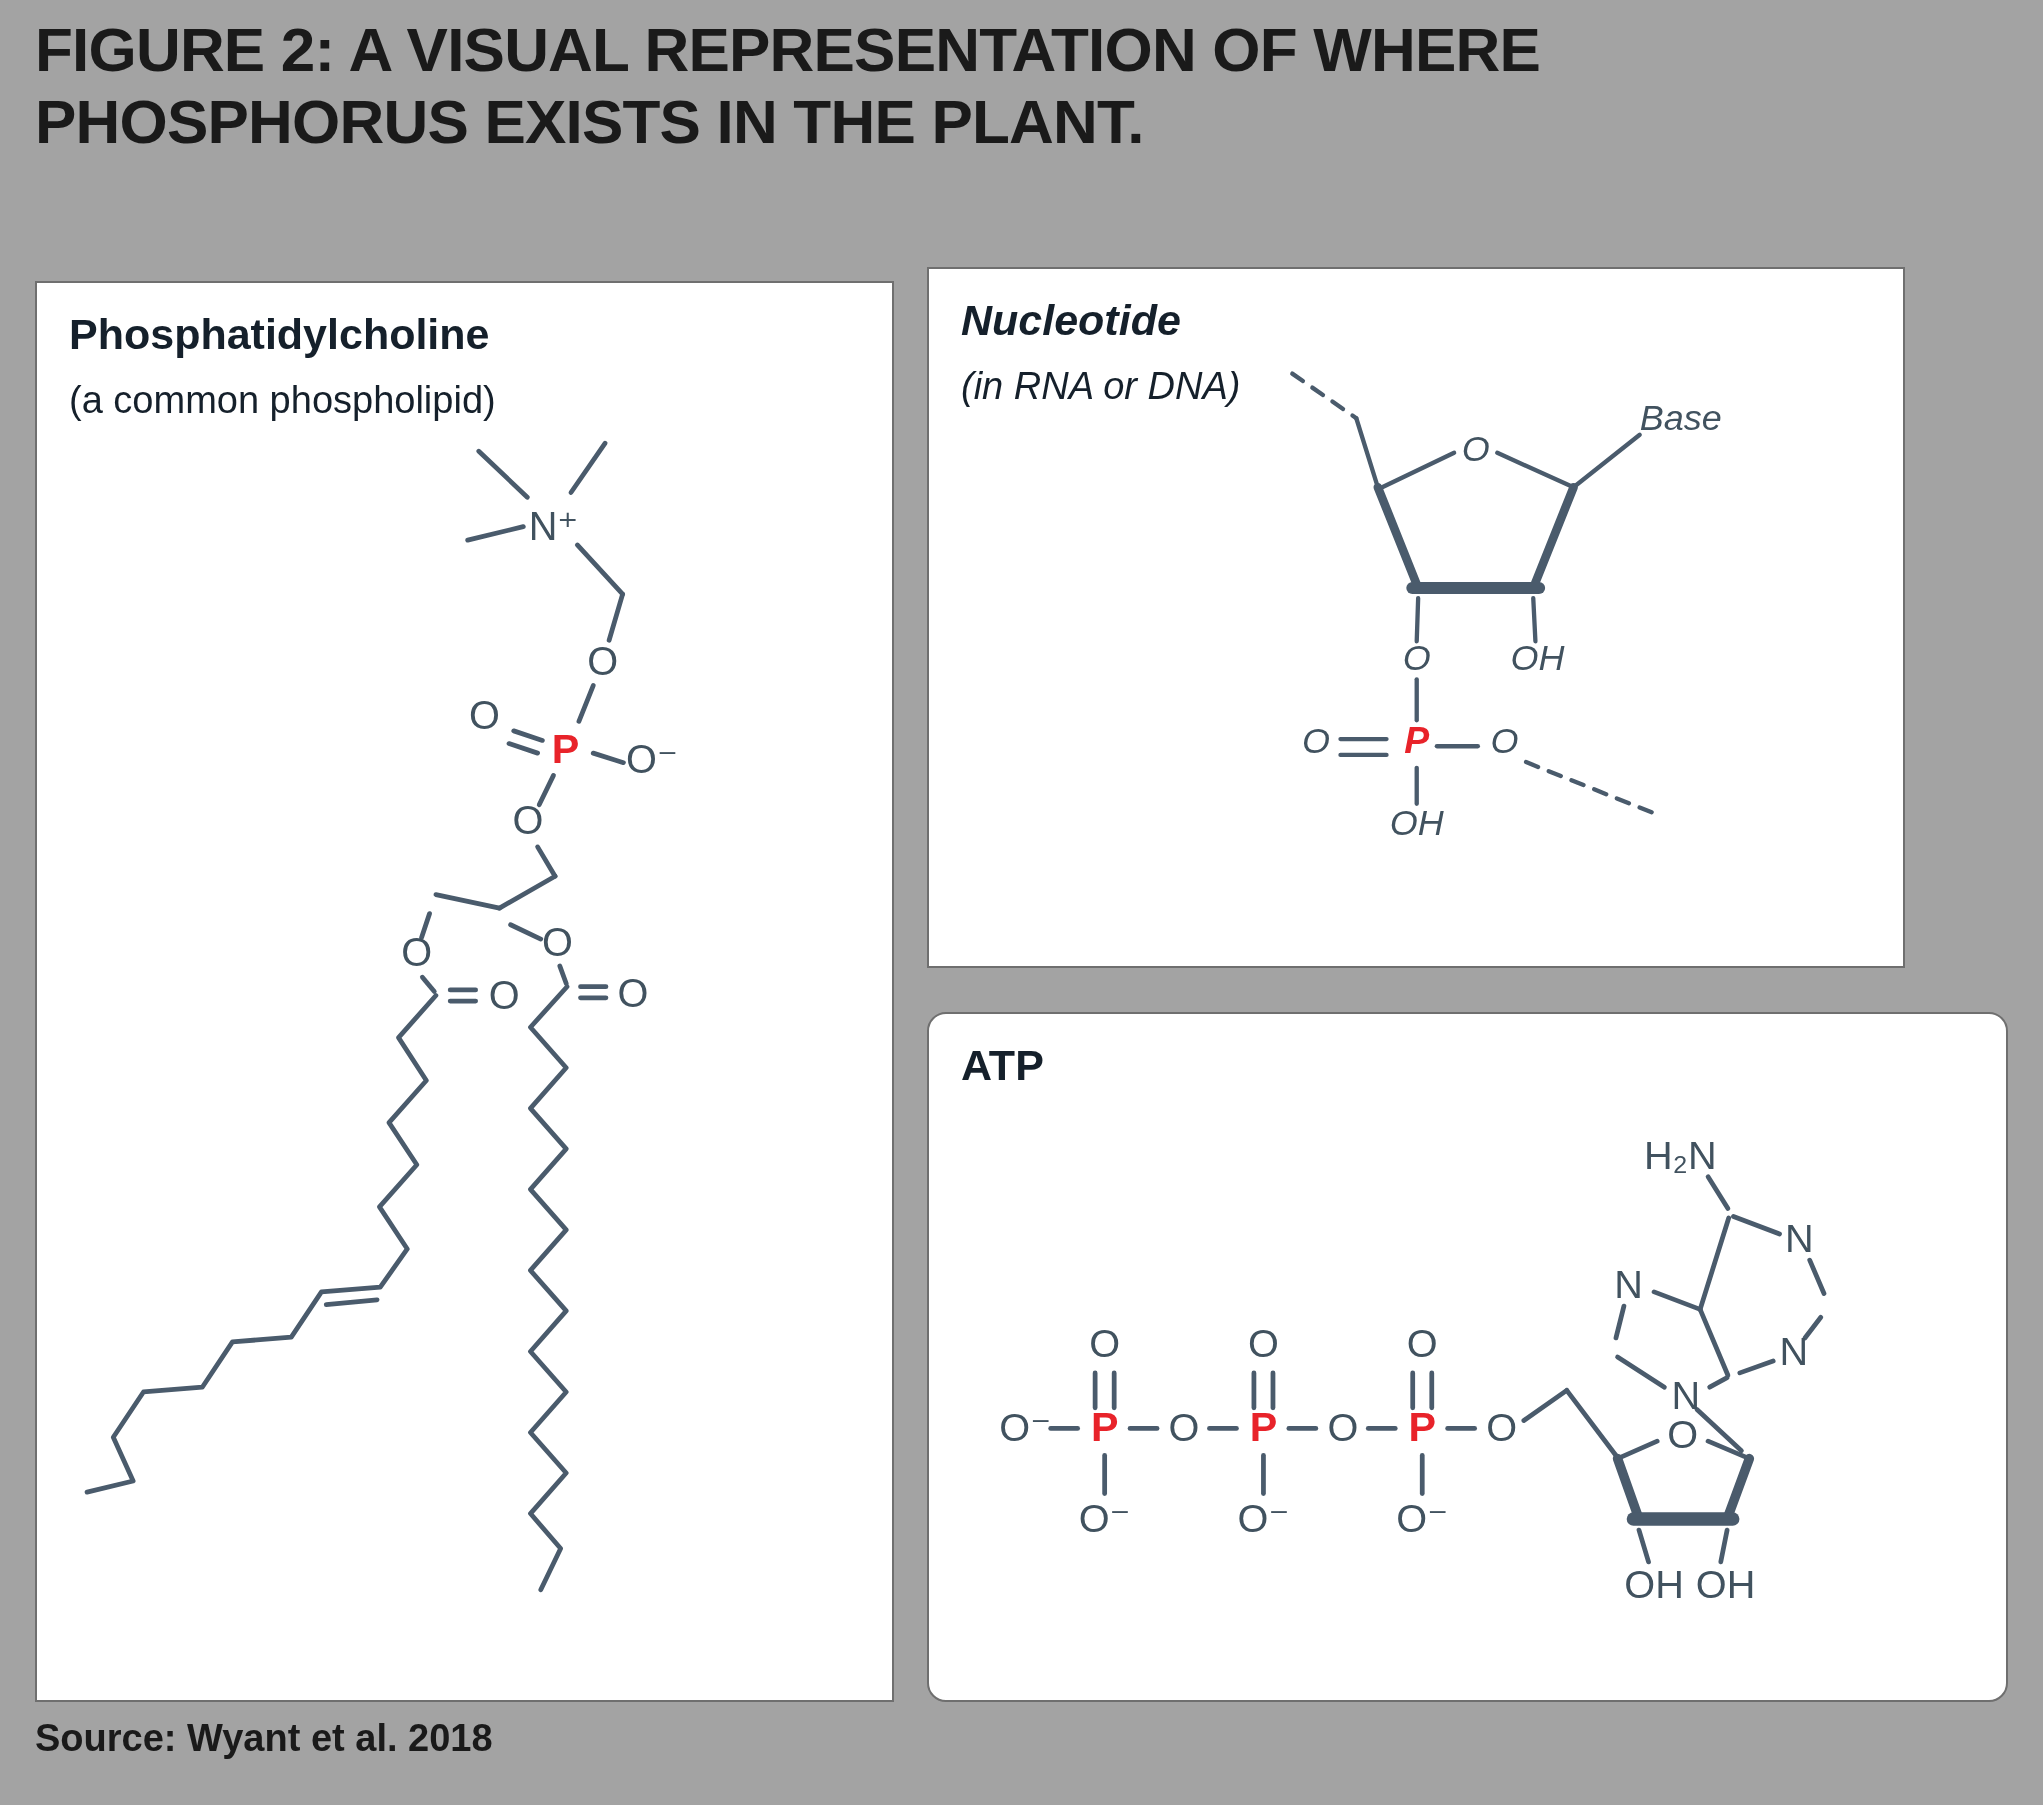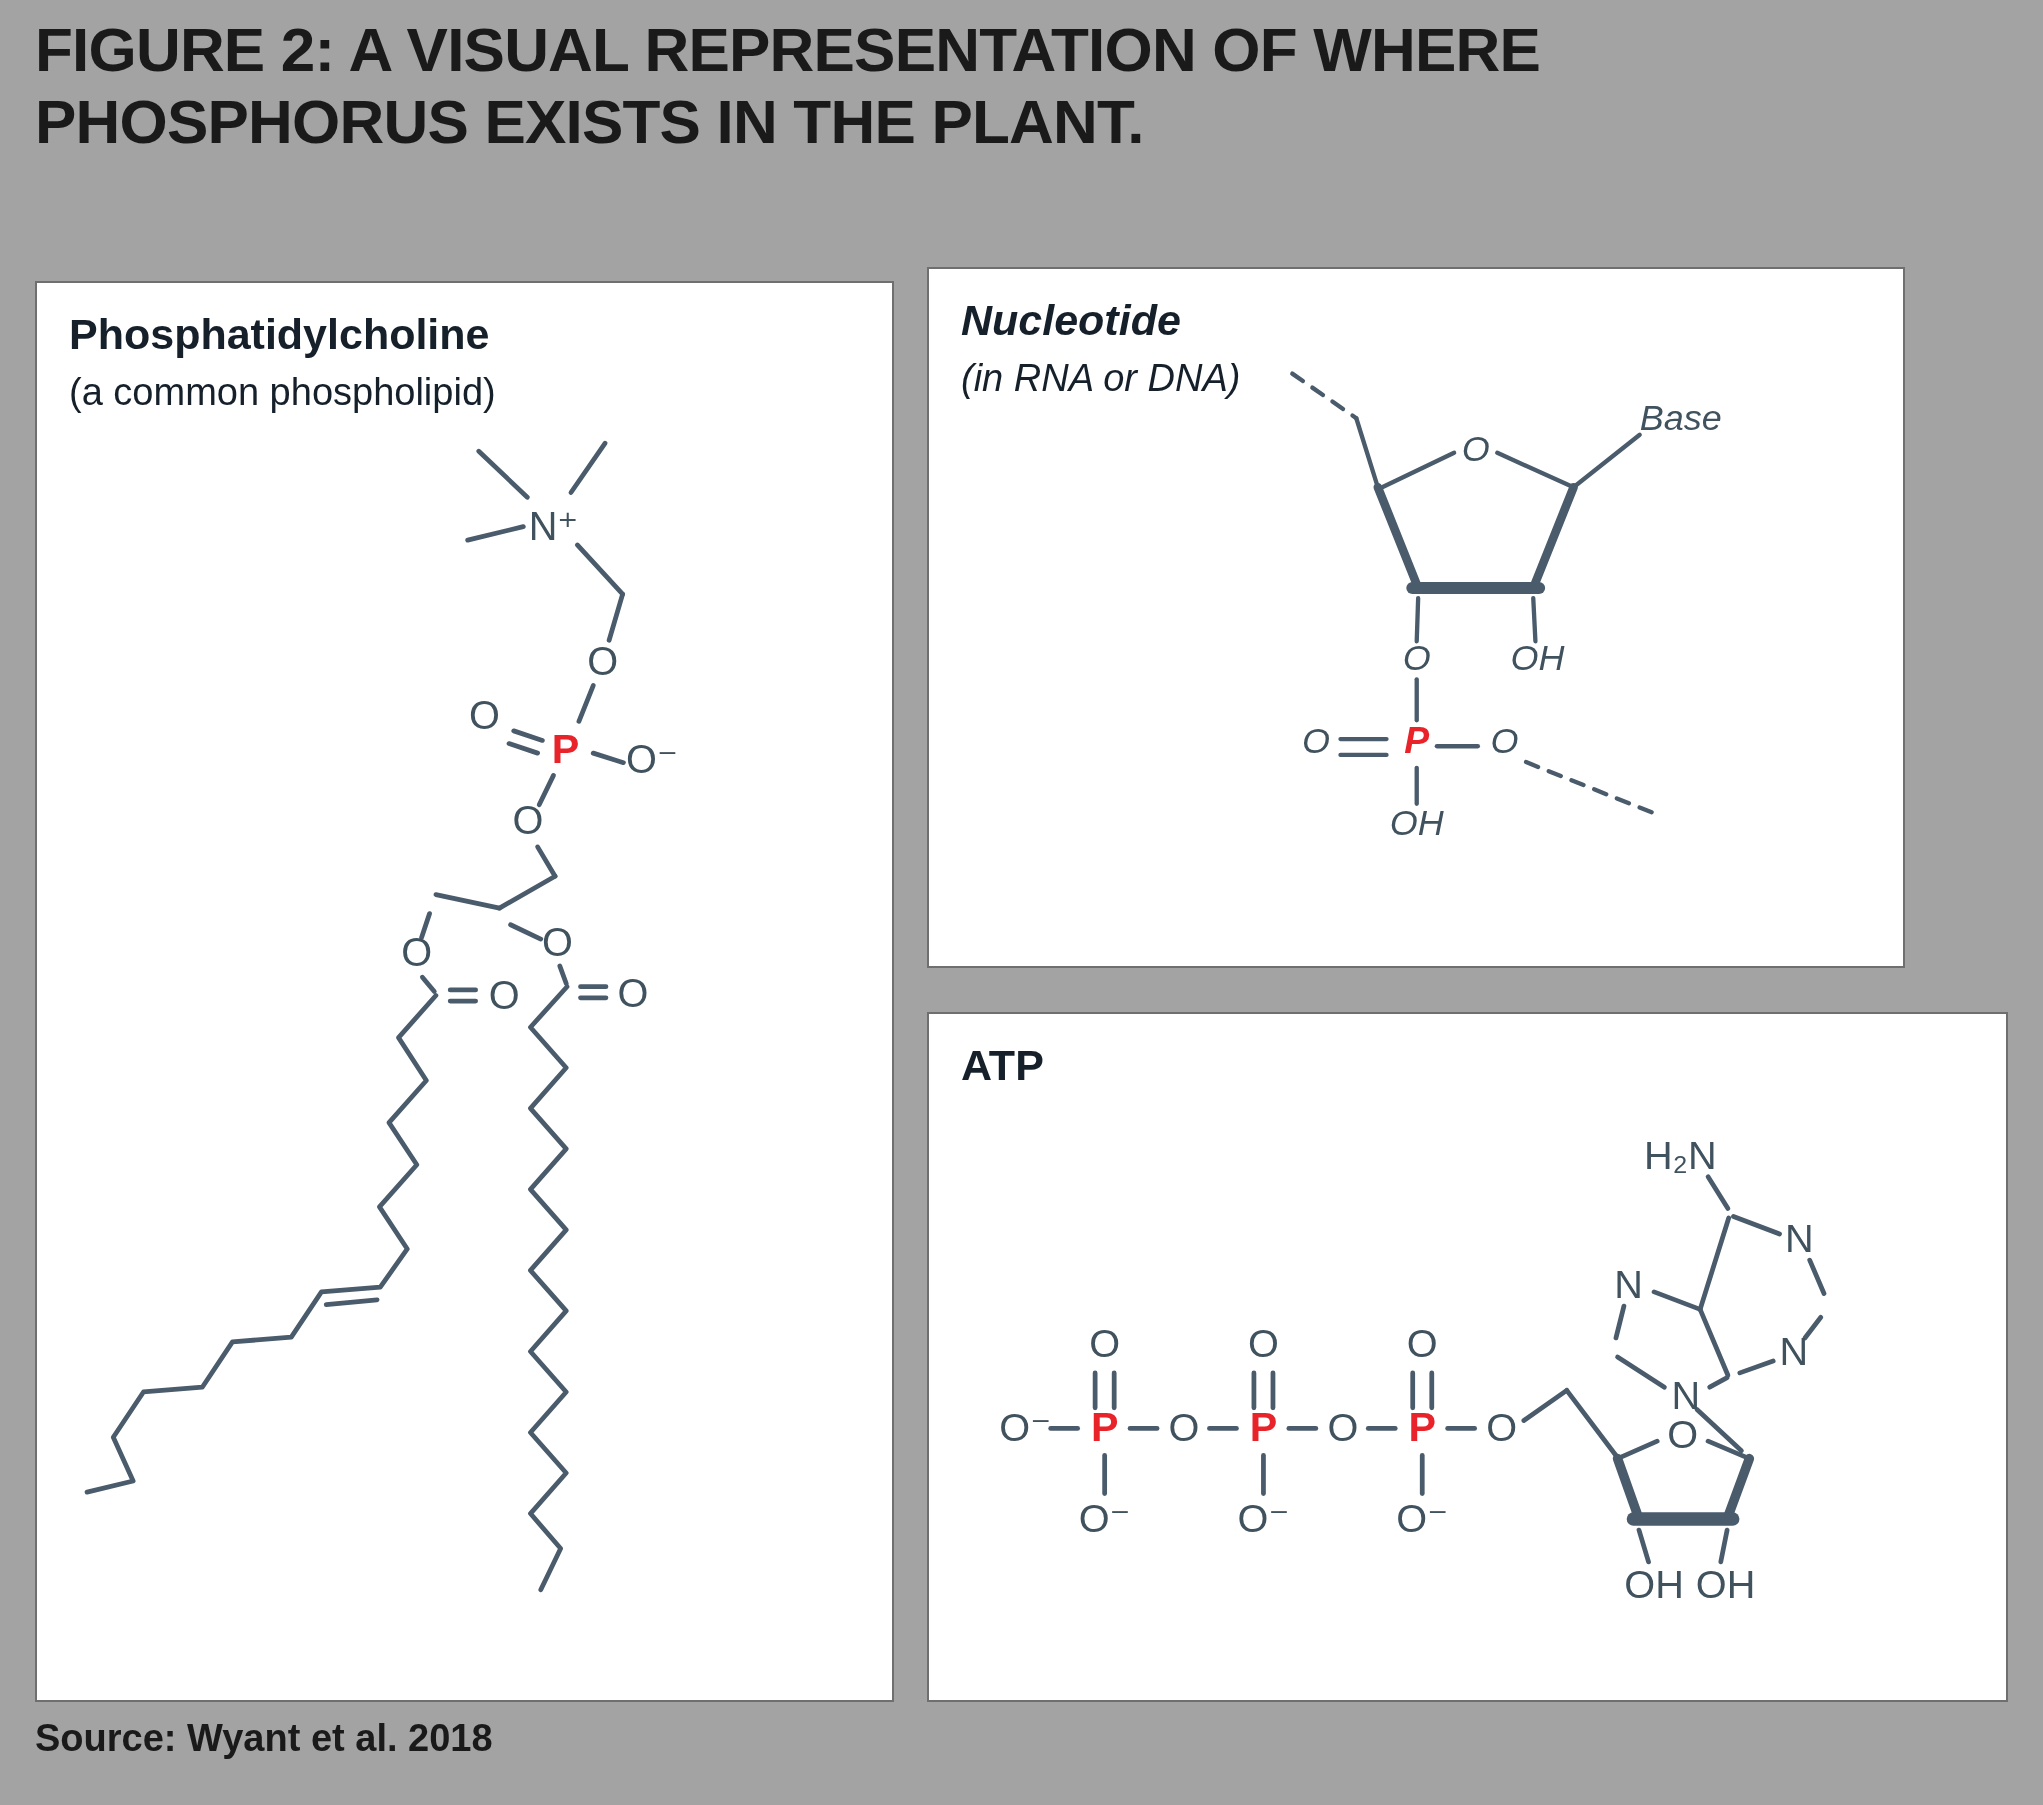--- a/index.html
+++ b/index.html
@@ -3,24 +3,24 @@
 <meta charset="utf-8">
 <style>
   html,body{margin:0;padding:0;background:#ffffff;}
   .page{position:relative;width:2043px;height:1805px;background:#a3a3a3;overflow:hidden;
         font-family:"Liberation Sans","DejaVu Sans",sans-serif;}
   .title{position:absolute;left:35px;top:14.4px;margin:0;font-size:62px;line-height:1.16;
          font-weight:800;color:#1a1a1a;letter-spacing:-0.8px;}
   .panel{position:absolute;border:2.4px solid #6f6f6f;background:#ffffff;box-sizing:border-box;}
   .panel-left{left:35px;top:281px;width:859px;height:1421px;}
   .panel-nt{left:927px;top:267px;width:978px;height:701px;font-style:italic;}
-  .panel-atp{left:927px;top:1012px;width:1081px;height:690px;}
+  .panel-atp{left:927px;top:1012px;width:1081px;height:690px;border-radius:19px;}
   .panel-head{position:absolute;left:32px;top:27px;z-index:2;}
   .panel-title{font-size:43px;font-weight:bold;color:#15202b;}
-  .panel-sub{font-size:38px;font-weight:normal;color:#15202b;margin-top:12px;}
+  .panel-sub{font-size:38px;font-weight:normal;color:#15202b;margin-top:20px;}
   .struct{position:absolute;left:0;top:0;width:100%;height:100%;}
   .source{position:absolute;left:35px;top:1717px;font-size:38px;font-weight:bold;color:#1a1a1a;}
   svg text{font-family:"Liberation Sans","DejaVu Sans",sans-serif;}
   .atom{fill:#41525f;font-size:50px;text-anchor:middle;font-weight:normal;}
   .atom-p{fill:#e8232a;font-size:52px;text-anchor:middle;font-weight:bold;}
   .lbl{fill:#41525f;font-size:50px;text-anchor:middle;}
   .bond{stroke:#4a5b6c;stroke-width:6;fill:none;stroke-linecap:round;stroke-linejoin:round;}
   .bond-mid{stroke:#4a5b6c;stroke-width:12;fill:none;stroke-linecap:round;}
   .bond-fat{stroke:#4a5b6c;stroke-width:17;fill:none;stroke-linecap:round;}
   .bond-dash{stroke:#4a5b6c;stroke-width:6;fill:none;stroke-linecap:round;stroke-dasharray:18 16;}

